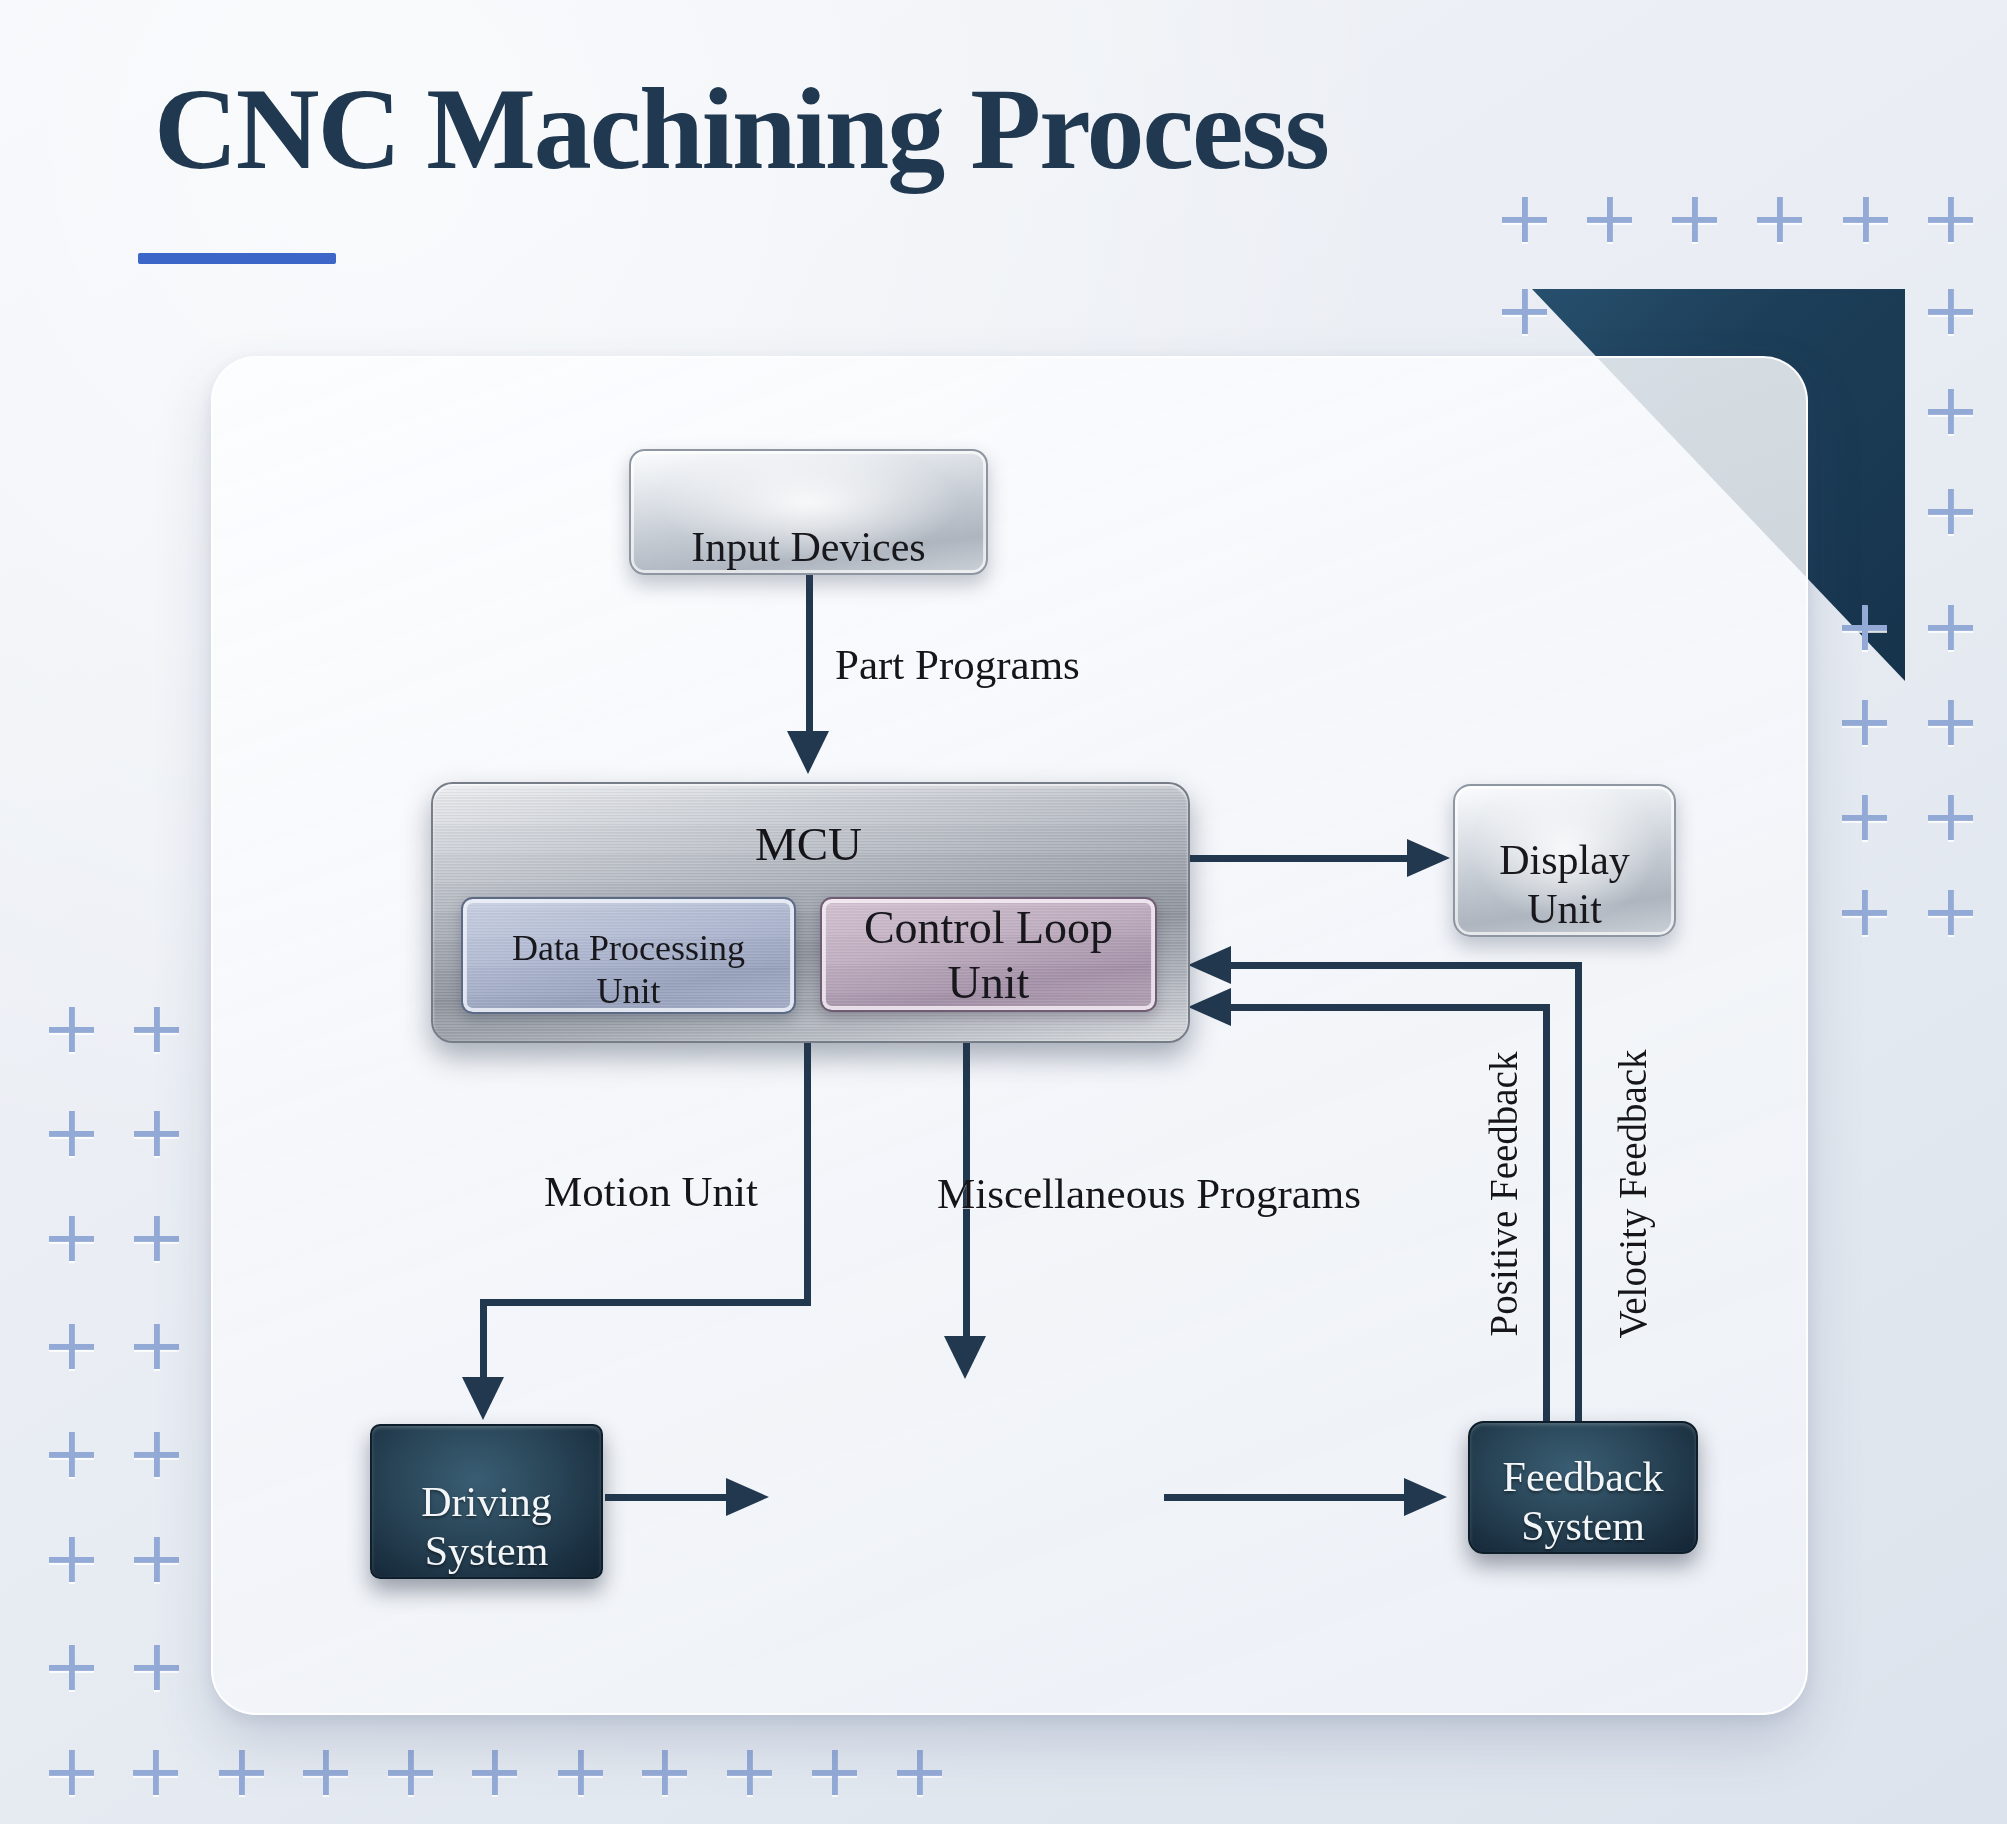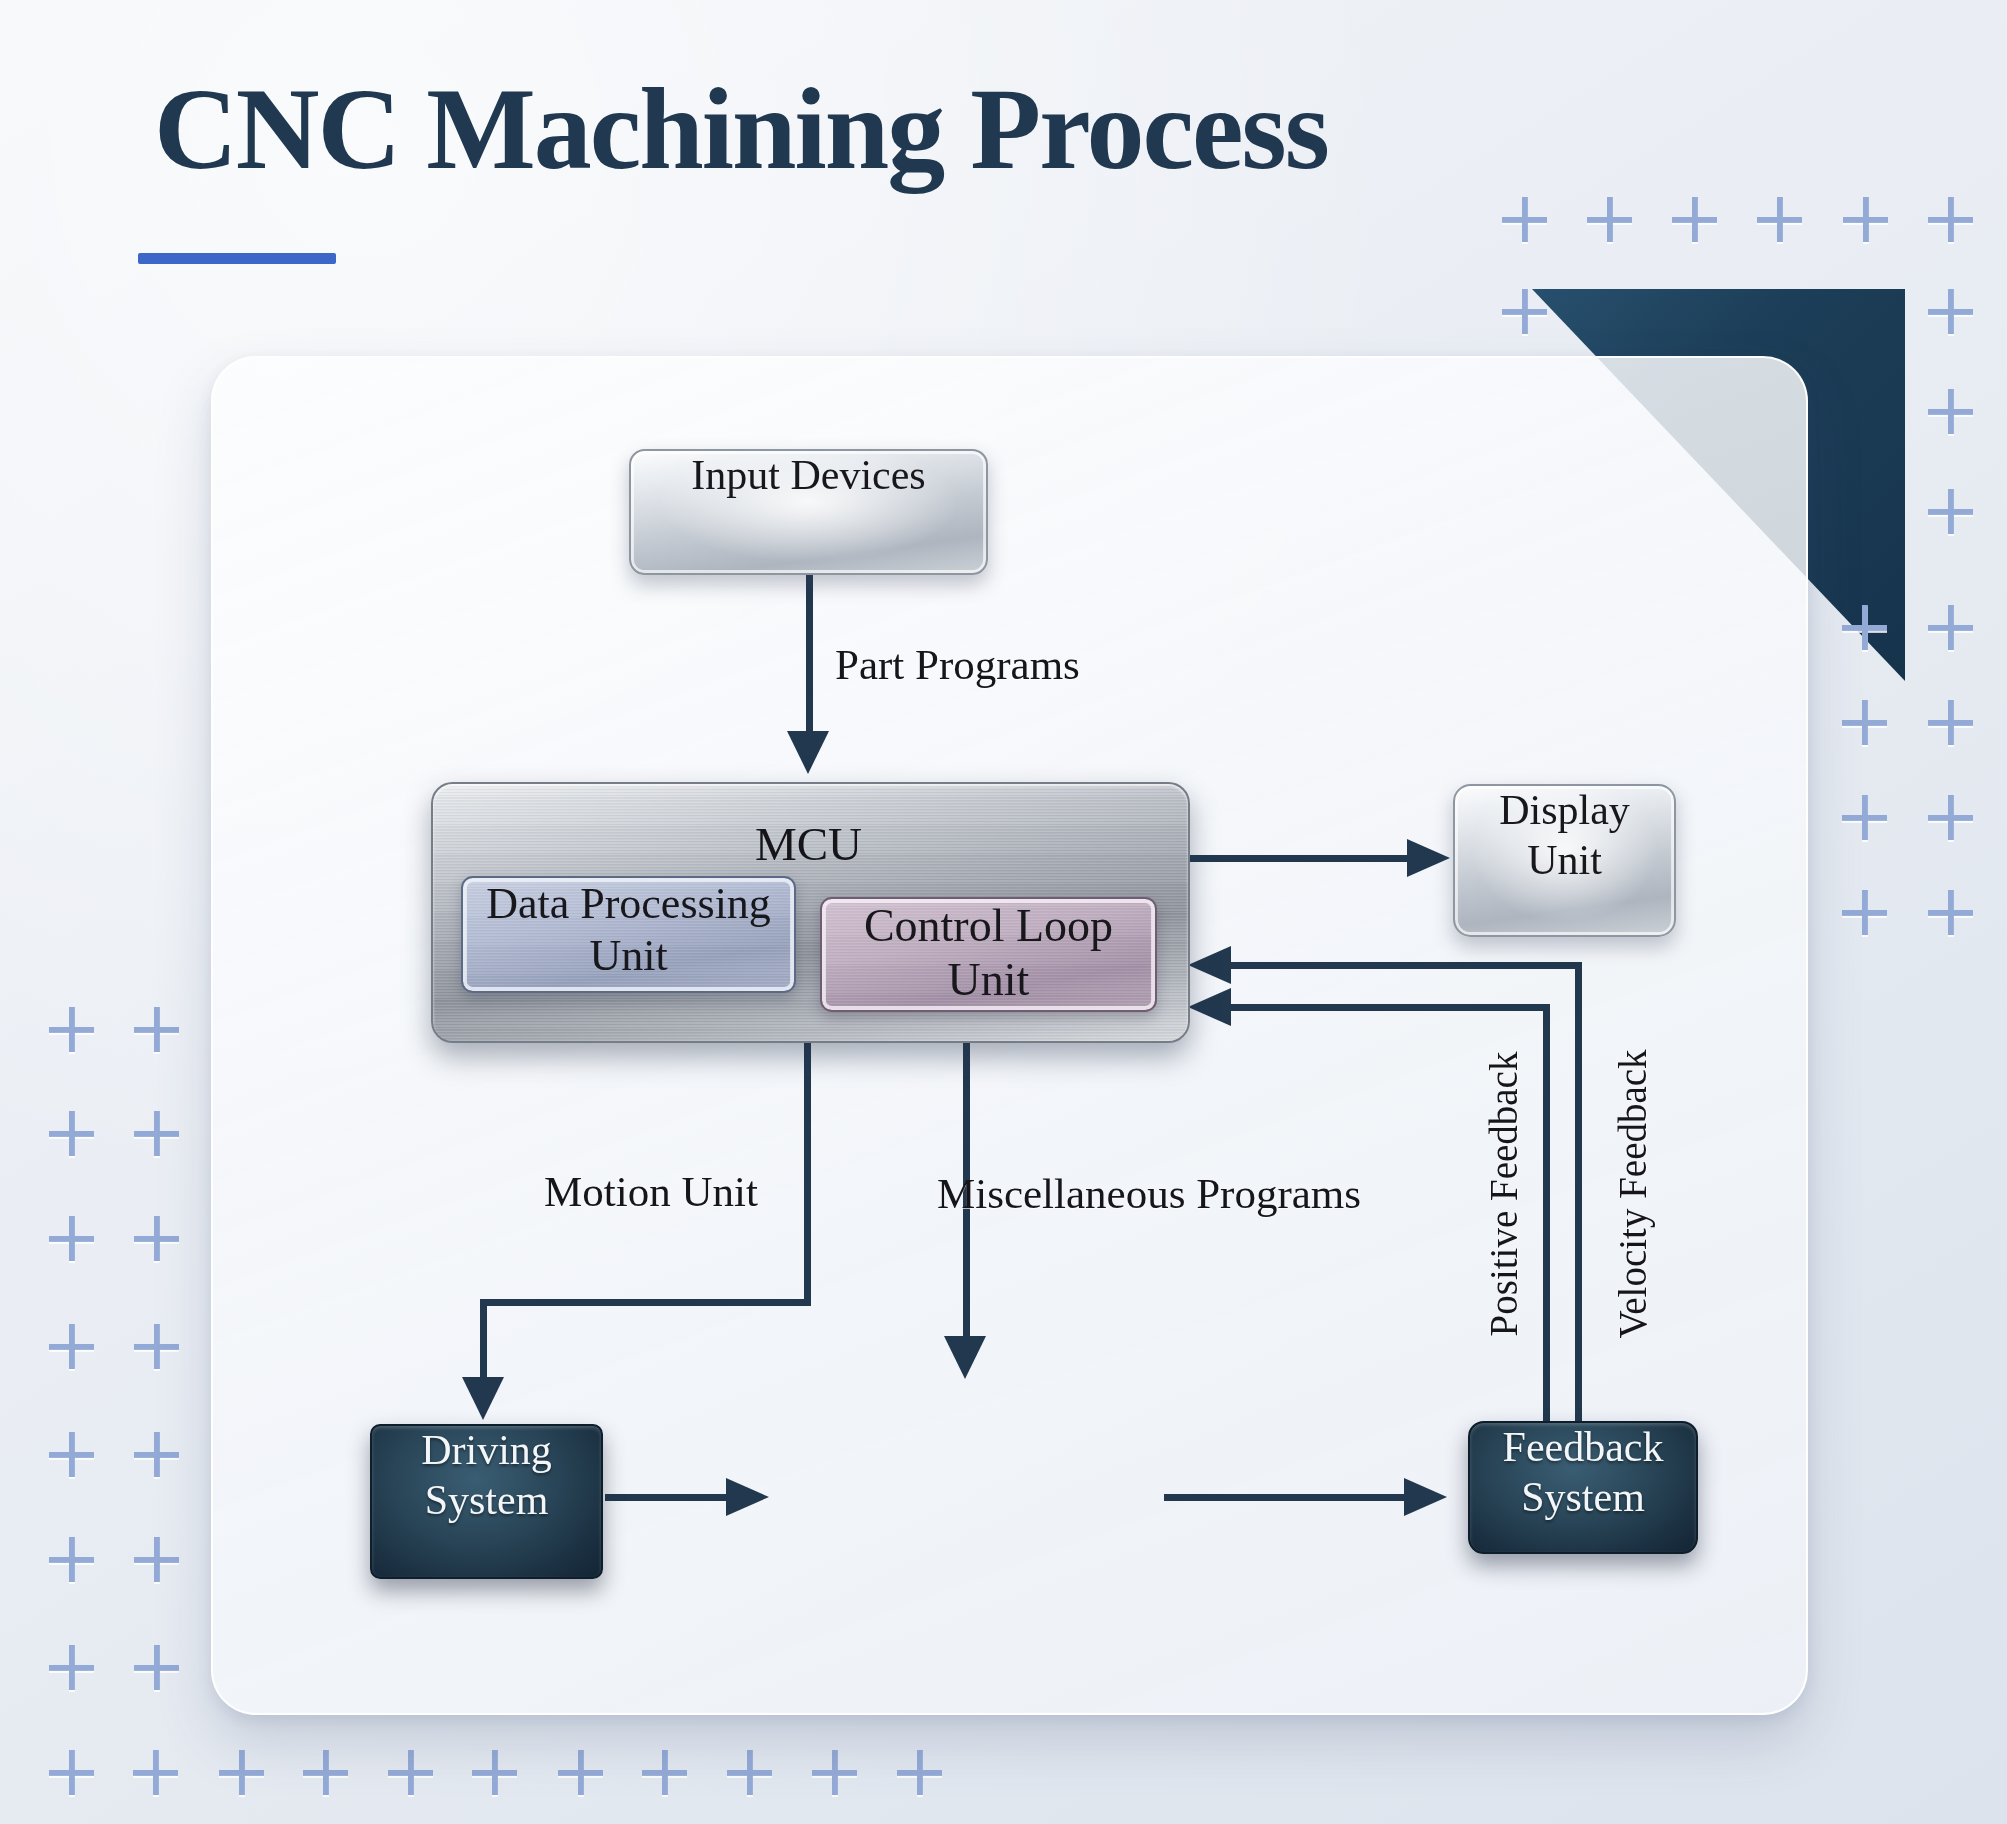--- a/index.html
+++ b/index.html
@@ -50,21 +50,21 @@
     position:absolute;left:135px;top:57px;
     font-size:116px;font-weight:700;color:var(--title);
     letter-spacing:-2px;line-height:1.25;white-space:nowrap;margin-left:19px;
   }
   .title-underline{
     position:absolute;left:138px;top:253px;width:198px;height:10.8px;
     background:var(--accent);border-radius:2px;
   }
   
   .box{
-    position:absolute;display:flex;align-items:flex-start;justify-content:center;
+    position:absolute;display:flex;align-items:flex-end;justify-content:center;
     text-align:center;color:#17171c;
   }
   .box .lbl{line-height:1.18;}
   .silver{
     background:
       radial-gradient(ellipse at 50% 42%, rgba(255,255,255,0.85) 0%, rgba(255,255,255,0) 60%),
       linear-gradient(172deg,#fbfcfd 0%, #e3e7ec 25%, #c3c9d1 55%, #aeb5bf 78%, #ccd1d7 100%);
     border:2px solid #8d96a1;
     box-shadow:inset 0 0 0 2.9px rgba(255,255,255,0.65), 0 9.8px 19.6px rgba(50,60,85,0.28);
   }
@@ -77,21 +77,21 @@
       repeating-linear-gradient(0deg, rgba(255,255,255,0.10) 0px, rgba(255,255,255,0.10) 1px, rgba(0,0,0,0.045) 2px, rgba(0,0,0,0.045) 2.9px),
       linear-gradient(173deg,#eceef1 0%, #cdd1d7 20%, #a6abb4 45%, #8f949d 62%, #a8adb5 78%, #c6cad0 92%, #d9dce0 100%);
     border:2.9px solid #767d87;
     box-shadow:inset 0 2px 2.9px rgba(255,255,255,0.75), 0 13.7px 27.4px rgba(40,52,75,0.38);
   }
   .mcu-title{
     position:absolute;left:431px;top:817px;width:755px;text-align:center;
     font-size:47px;color:#141419;
   }
   .box-dpu{
-    left:461px;top:876px;width:331px;height:113px;border-radius:11.8px;font-size:44px;
+    left:461px;top:897px;width:331px;height:113px;border-radius:11.8px;font-size:36px;
     background:
       repeating-linear-gradient(0deg, rgba(255,255,255,0.08) 0 1px, rgba(0,0,0,0.03) 2px 2.9px),
       linear-gradient(170deg,#cad1e3 0%, #b3bcd4 38%, #98a2bd 72%, #a6afc7 100%);
     border:2px solid #5d6a85;
     box-shadow:inset 0 0 0 3.9px rgba(240,244,250,0.8), 0 5.9px 13.7px rgba(40,50,70,0.28);
   }
   .box-clu{
     left:820px;top:897px;width:333px;height:111px;border-radius:11.8px;font-size:46px;
     background:
       repeating-linear-gradient(0deg, rgba(255,255,255,0.08) 0 1px, rgba(0,0,0,0.03) 2px 2.9px),

